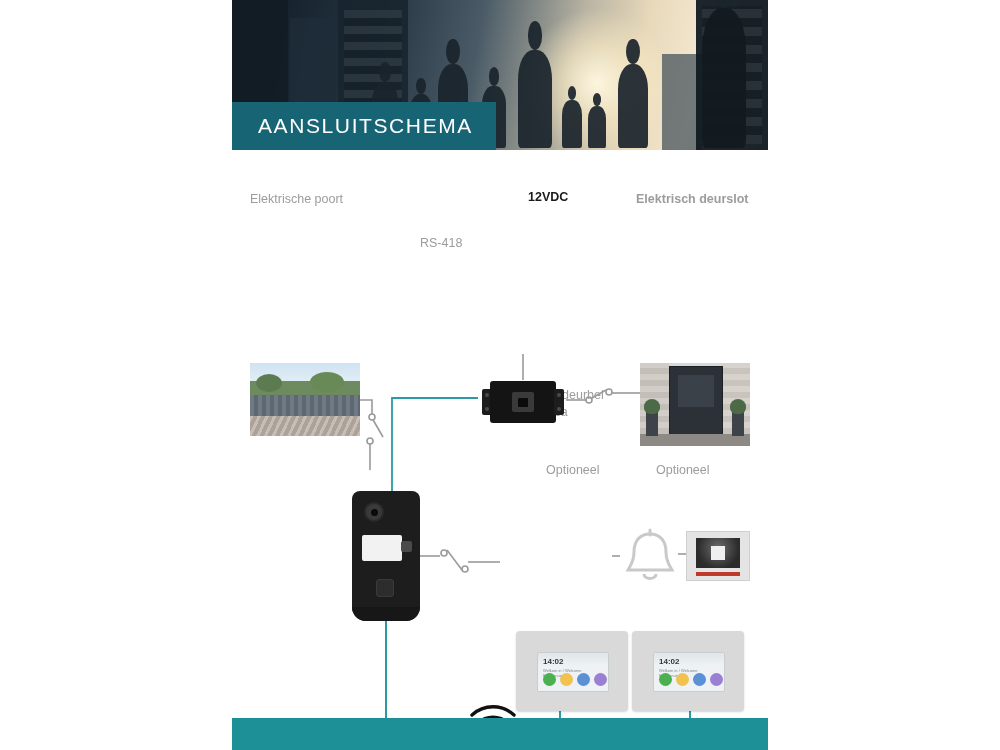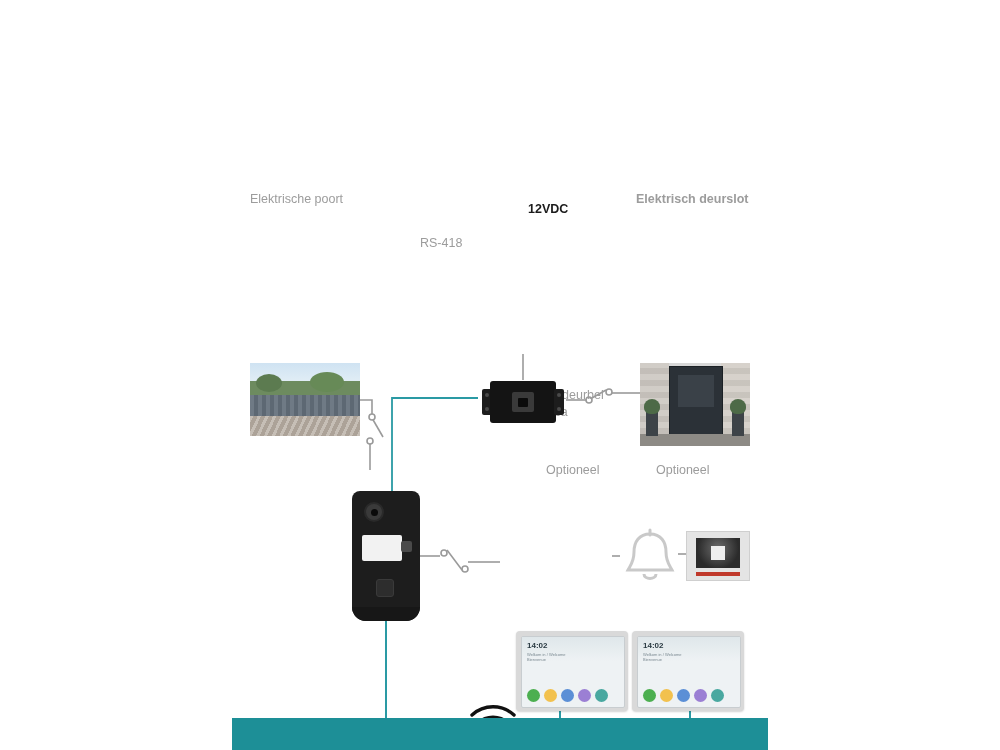--- a/index.html
+++ b/index.html
@@ -137,21 +137,20 @@
     position: absolute;
     color: #9c9c9c;
     font-size: 12.5px;
     line-height: 15px;
     white-space: nowrap;
   }
   .lbl.dark {
     color: #1b1b1b;
     font-weight: 700;
     font-size: 12.5px;
-    margin-top: 12px;
   }
 
   
   .photo {
     position: absolute;
     overflow: hidden;
     background: #d8d8d8;
   }
 
   
@@ -200,21 +199,21 @@
   #doorstation .cam:after{content:"";position:absolute;left:50%;top:50%;width:7px;height:7px;margin:-3.5px 0 0 -3.5px;border-radius:50%;background:#0a0a0a;}
   #doorstation .nameplate { position:absolute; left:10px; top:44px; width:40px; height:26px; background:#f2f2f2; border-radius:2px; }
   #doorstation .btn { position:absolute; right:8px; top:50px; width:11px; height:11px; border-radius:2px; background:#4a4a4a; }
   #doorstation .rfid { position:absolute; left:24px; top:88px; width:16px; height:16px; border-radius:3px; background:#2d2d2d; border:1px solid #3a3a3a;}
   #doorstation .base { position:absolute; left:0; bottom:0; width:100%; height:14px; background:#171717; border-radius:0 0 14px 14px; }
 
   
   #bell { position:absolute; left:622px; top:378px; width:56px; height:58px; }
 
   
-  .monitor { position:absolute; width:112px; height:80px; background:#d9d9d9; border-radius:4px; padding:5px; box-sizing:border-box; box-shadow: 0 1px 2px rgba(0,0,0,.18); }
+  .monitor { position:absolute; width:112px; height:80px; background:#d9d9d9; border-radius:4px; padding:21px; box-sizing:border-box; box-shadow: 0 1px 2px rgba(0,0,0,.18); }
   .monitor .screen { width:100%; height:100%; background:#eef2f4; border-radius:2px; position:relative; overflow:hidden; border:1px solid #c8cdd0;}
   .monitor .scr-top { position:absolute; left:0; top:0; width:100%; height:34%; background: linear-gradient(#dfe7ea,#eef2f4); }
   .monitor .clock { position:absolute; left:5px; top:4px; font-size:8px; color:#2a3a42; font-weight:700; }
   .monitor .sub { position:absolute; left:5px; top:15px; font-size:4px; color:#7c8a92; line-height:5px; }
   .monitor .icons { position:absolute; left:5px; bottom:5px; display:flex; gap:4px; }
   .monitor .ic { width:13px; height:13px; border-radius:50%; }
   .monitor .ic.g { background:#4caf50; }
   .monitor .ic.y { background:#f2c14e; }
   .monitor .ic.b { background:#5b8fd6; }
   .monitor .ic.p { background:#9b7fd4; }
@@ -225,20 +224,44 @@
   
   #router { position:absolute; left:432px; top:592px; width:102px; height:34px; }
   #router .body { position:absolute; left:0; top:6px; width:102px; height:24px; background:#151515; border-radius:5px; }
   #wifi { position:absolute; left:468px; top:551px; width:50px; height:44px; }
 </style>
 </head>
 <body>
 
 <div id="page">
 
+  <div id="banner">
+    <div class="sun"></div>
+    <div class="bldg" style="left:0px;width:56px;height:150px;"></div>
+    <div class="bldg" style="left:58px;width:46px;height:132px;background:rgba(30,44,56,.9);"></div>
+    <div class="bldg" style="left:106px;width:70px;height:150px;background:rgba(24,36,46,.88);"></div>
+    <div class="glass" style="left:112px;top:10px;width:58px;height:120px;background:repeating-linear-gradient(0deg,rgba(255,255,255,.07) 0 8px,rgba(0,0,0,.12) 8px 16px);"></div>
+    <div class="bldg" style="left:430px;width:40px;height:96px;background:rgba(60,74,84,.7);"></div>
+    <div class="bldg" style="right:0px;width:72px;height:150px;background:rgba(16,26,34,.95);"></div>
+    <div class="glass" style="right:6px;top:6px;width:60px;height:138px;background:repeating-linear-gradient(0deg,rgba(255,255,255,.06) 0 9px,rgba(0,0,0,.14) 9px 18px);"></div>
+
+    <div class="person" style="left:140px;width:26px;height:66px;"></div>
+    <div class="person" style="left:178px;width:22px;height:54px;"></div>
+    <div class="person" style="left:206px;width:30px;height:84px;"></div>
+    <div class="person" style="left:250px;width:24px;height:62px;"></div>
+    <div class="person" style="left:286px;width:34px;height:98px;"></div>
+    <div class="person" style="left:330px;width:20px;height:48px;"></div>
+    <div class="person" style="left:356px;width:18px;height:42px;"></div>
+    <div class="person" style="left:386px;width:30px;height:84px;"></div>
+    <div class="person" style="left:470px;width:44px;height:140px;background:#121a20;"></div>
+
+    <div id="banner-title-bar">
+      <span class="t">AANSLUITSCHEMA</span>
+    </div>
+  </div>
 
   <div id="diagram">
 
     <svg id="wires" width="1000" height="568">
       <g stroke="#9a9a9a" stroke-width="1.6" fill="none">
 
         <path d="M358,250 L372,250 L372,268"></path>
         <path d="M370,290 L370,320"></path>
 
         <line x1="372" y1="268" x2="383" y2="287"></line>

